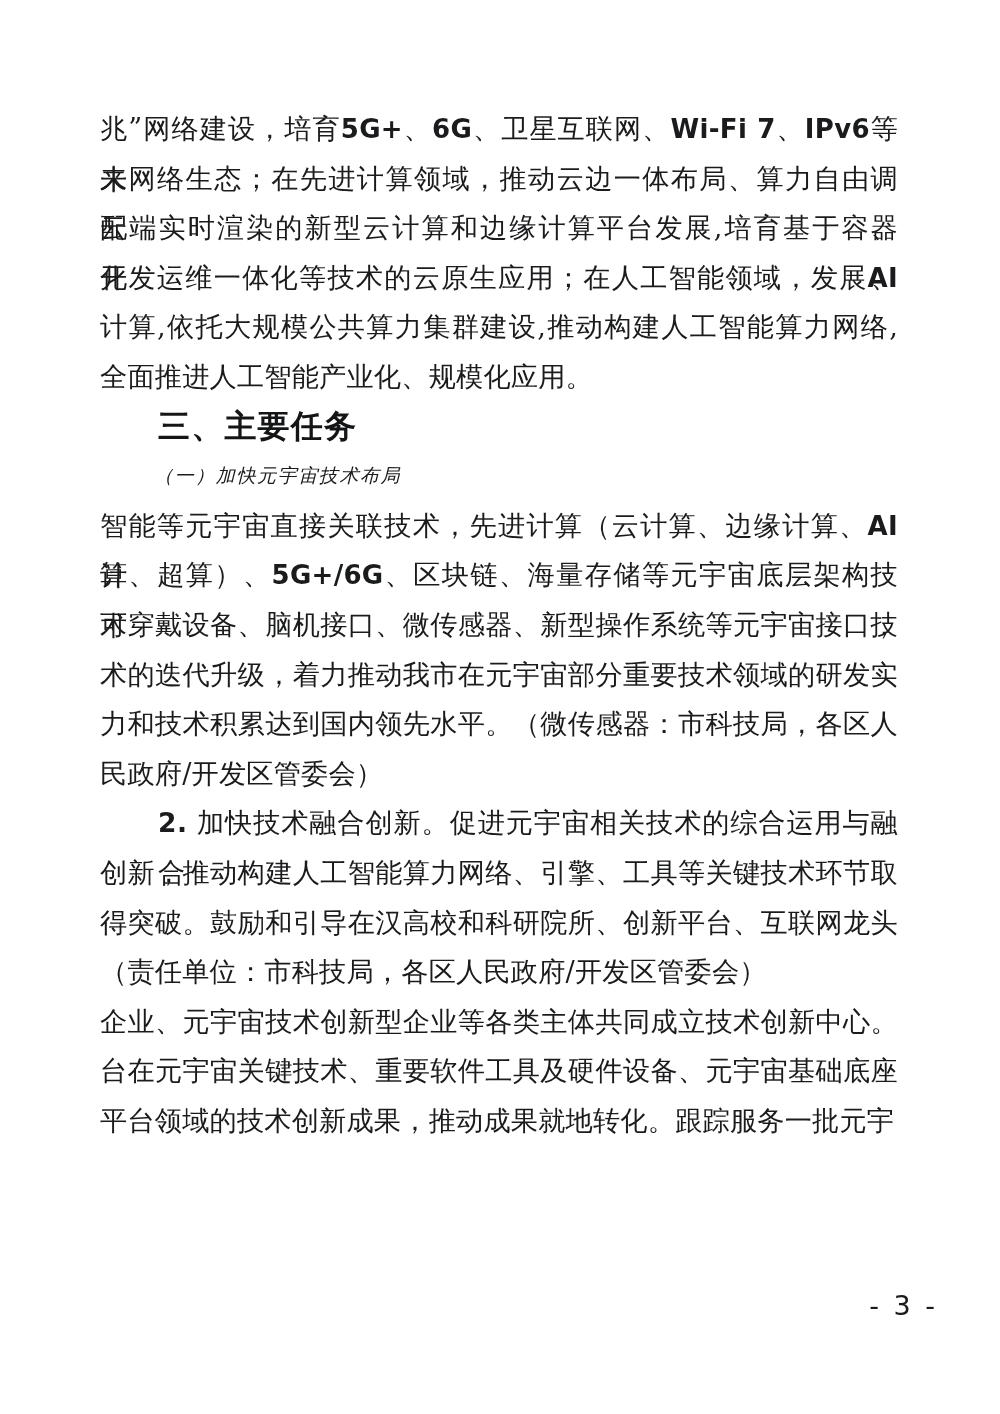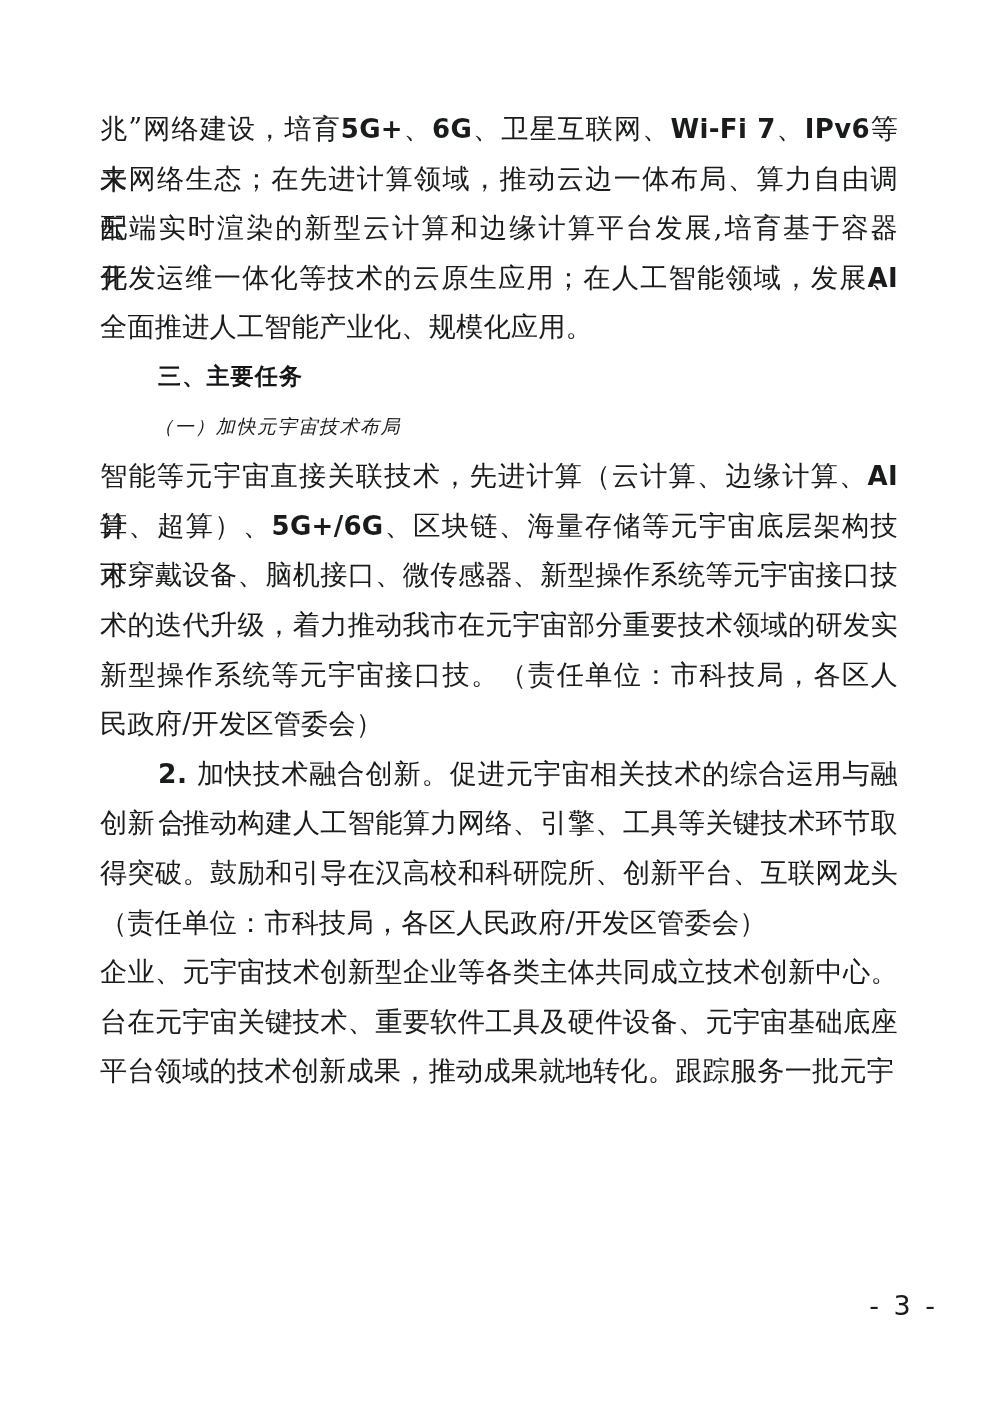--- a/index.html
+++ b/index.html
@@ -63,21 +63,21 @@
     font-family: "DejaVu Sans", "Liberation Sans", sans-serif;
     font-weight: 700;
     font-size: 26.5px;
     letter-spacing: 0.5px;
   }
 
   
   .h-section {
     font-family: "DejaVu Sans", "Liberation Sans", sans-serif;
     font-weight: 700;
-    font-size: 23px;
+    font-size: 32px;
     letter-spacing: 1.2px;
     padding-left: 58px;
     color: #141517;
   }
 
   
   .h-sub {
     font-family: "DejaVu Serif", "Liberation Serif", serif;
     font-style: italic;
     font-weight: 400;
@@ -102,30 +102,31 @@
 </head>
 <body>
 
 <div class="page">
   <div class="content" id="doc-body">
       <div>
         <div class="line body-line" style="text-align: justify; text-align-last: justify; white-space: normal;"><span style="display: inline;"><span>兆”网络建设，培育</span><span class="lat">5G+</span><span>、</span><span class="lat">6G</span><span>、卫星互联网、</span><span class="lat">Wi-Fi 7</span><span>、</span><span class="lat">IPv6</span><span>等未</span></span></div>
         <div class="line body-line" style="text-align: justify; text-align-last: justify; white-space: normal;"><span style="display: inline;"><span>来网络生态；在先进计算领域，推动云边一体布局、算力自由调配、</span></span></div>
         <div class="line body-line" style="text-align: justify; text-align-last: justify; white-space: normal;"><span style="display: inline;"><span>云端实时渲染的新型云计算和边缘计算平台发展,培育基于容器化、</span></span></div>
         <div class="line body-line" style="text-align: justify; text-align-last: justify; white-space: normal;"><span style="display: inline;"><span>开发运维一体化等技术的云原生应用；在人工智能领域，发展</span><span class="lat">AI</span></span></div>
+        <div class="line body-line" style="text-align: justify; text-align-last: justify; white-space: normal;"><span style="display: inline;"><span>计算,依托大规模公共算力集群建设,推动构建人工智能算力网络,</span></span></div>
         <div class="line body-line"><span style="display: inline-block;"><span>全面推进人工智能产业化、规模化应用。</span></span></div>
       </div>
       <div class="line h-section">三、主要任务</div>
       <div class="line h-sub">（一）加快元宇宙技术布局</div>
       <div>
         <div class="line body-line" style="text-align: justify; text-align-last: justify; white-space: normal;"><span style="display: inline;"><span>智能等元宇宙直接关联技术，先进计算（云计算、边缘计算、</span><span class="lat">AI</span><span> 计</span></span></div>
         <div class="line body-line" style="text-align: justify; text-align-last: justify; white-space: normal;"><span style="display: inline;"><span>算、超算）、</span><span class="lat">5G+/6G</span><span>、区块链、海量存储等元宇宙底层架构技术，</span></span></div>
         <div class="line body-line" style="text-align: justify; text-align-last: justify; white-space: normal;"><span style="display: inline;"><span>可穿戴设备、脑机接口、微传感器、新型操作系统等元宇宙接口技</span></span></div>
         <div class="line body-line" style="text-align: justify; text-align-last: justify; white-space: normal;"><span style="display: inline; margin-top: 16px;"><span>术的迭代升级，着力推动我市在元宇宙部分重要技术领域的研发实</span></span></div>
-        <div class="line body-line" style="text-align: justify; text-align-last: justify; white-space: normal;"><span style="display: inline;"><span>新型操作系统等元宇宙接口技。（责任单位：市科技局，各区人</span></span></div>
+        <div class="line body-line" style="text-align: justify; text-align-last: justify; white-space: normal;"><span style="display: inline;"><span>力和技术积累达到国内领先水平。（微传感器：市科技局，各区人</span></span></div>
         <div class="line body-line"><span style="display: inline-block;"><span>民政府/开发区管委会）</span></span></div>
       </div>
       <div>
         <div class="line body-line indent-2" style="text-align: justify; text-align-last: justify; white-space: normal;"><span style="display: inline;"><span class="num">2.</span><span> 加快技术融合创新。促进元宇宙相关技术的综合运用与融合</span></span></div>
         <div class="line body-line" style="text-align: justify; text-align-last: justify; white-space: normal;"><span style="display: inline;"><span>创新，推动构建人工智能算力网络、引擎、工具等关键技术环节取</span></span></div>
         <div class="line body-line" style="text-align: justify; text-align-last: justify; white-space: normal;"><span style="display: inline;"><span>得突破。鼓励和引导在汉高校和科研院所、创新平台、互联网龙头</span></span></div>
         <div class="line body-line"><span style="display: inline-block;"><span>（责任单位：市科技局，各区人民政府/开发区管委会）</span></span></div>
         <div class="line body-line" style="text-align: justify; text-align-last: justify; white-space: normal;"><span style="display: inline;"><span>企业、元宇宙技术创新型企业等各类主体共同成立技术创新中心。</span></span></div>
       </div>
       <div>

